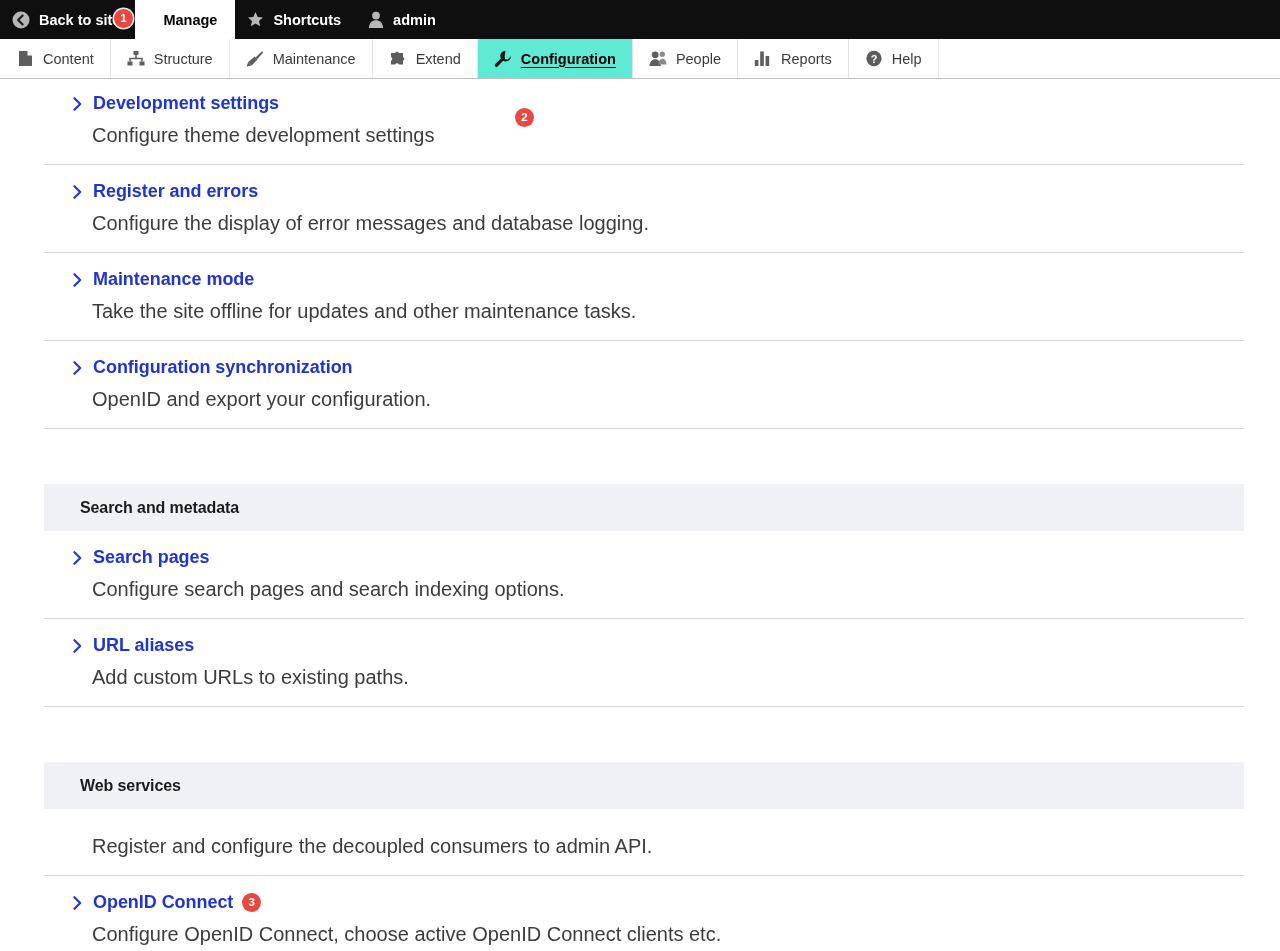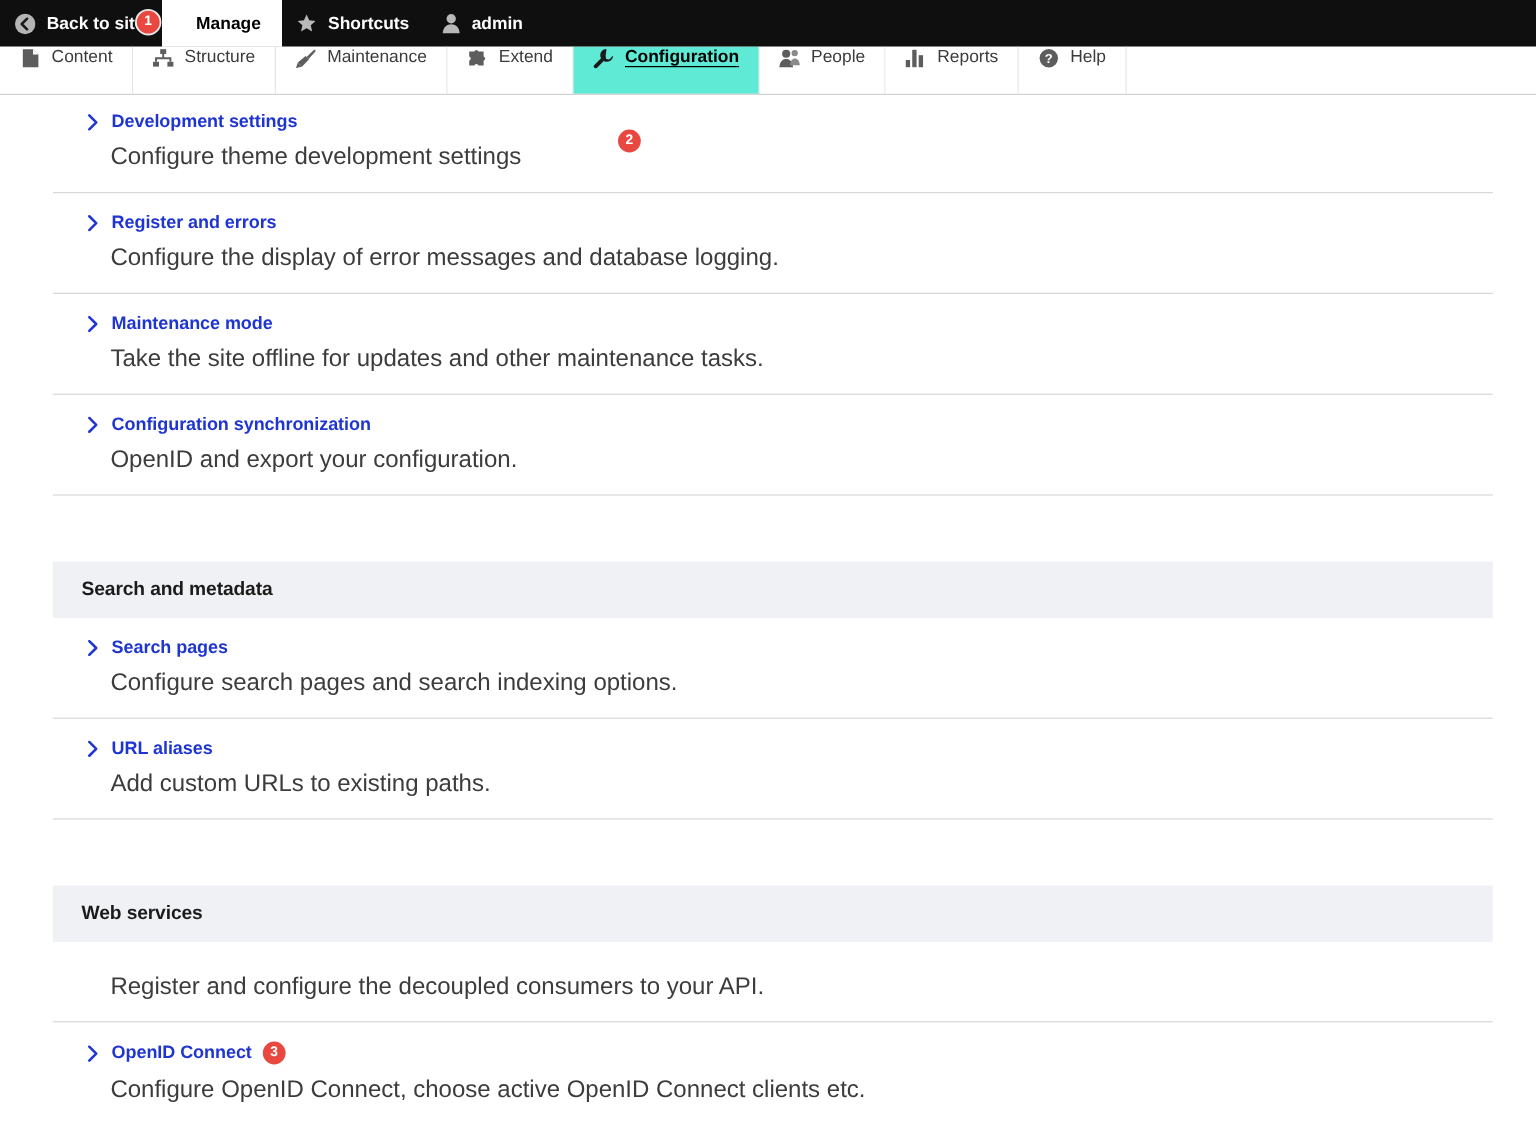--- a/index.html
+++ b/index.html
@@ -76,21 +76,21 @@
   .menu-bar {
     position: relative;
     height: 40px;
     background: #ffffff;
     border-bottom: 1px solid #bebebe;
     display: flex;
     align-items: stretch;
   }
   .menu-tab {
     display: flex;
-    align-items: flex-start;
+    align-items: center;
     gap: 9px;
     padding: 1px 16px;
     font-size: 14.5px;
     color: #3b3b3b;
     border-right: 1px solid #e4e4e4;
     white-space: nowrap;
     background: #ffffff;
   }
   .menu-tab.active {
     background: #5eead4;
@@ -118,21 +118,21 @@
   .section { margin: 0; }
   .section-header {
     background: #f0f1f5;
     height: 47px;
     display: flex;
     align-items: center;
     padding: 0 0 0 24px;
     margin-top: 55px;
   }
   .section-header h2 {
-    margin: 0;
+    margin: 12px;
     font-size: 16px;
     font-weight: bold;
     color: #1b1b1b;
     letter-spacing: -0.1px;
   }
 
   .item {
     padding: 16px 0 16px 0;
     border-bottom: 1px solid #d8d8db;
   }
@@ -144,21 +144,21 @@
     padding-left: 26px;
     position: relative;
   }
   .chev {
     width: 14px; height: 14px;
     margin-right: 9px;
     flex: 0 0 auto;
     display: flex; align-items: center; justify-content: center;
   }
   .item-title {
-    font-size: 15px;
+    font-size: 18px;
     font-weight: bold;
     color: #1f35d1;
     text-decoration: none;
     letter-spacing: -0.05px;
   }
   .item-badge-gap { display: inline-block; width: 9px; }
   .item-desc {
     margin: 9px 0 0 0;
     padding-left: 48px;
     font-size: 20px;
@@ -389,21 +389,21 @@
         <p class="item-desc">Add custom URLs to existing paths.</p>
       </div>
     </div>
 
     <div class="section">
       <div class="section-header">
         <h2>Web services</h2>
       </div>
 
       <div class="item">
-        <p class="item-desc">Register and configure the decoupled consumers to your API.</p>
+        <p class="item-desc">Register and configure the decoupled consumers to admin API.</p>
       </div>
 
       <div class="item no-border">
         <div class="item-link-row">
           <span class="chev">
             <svg width="9" height="14" viewBox="0 0 9 14">
                 <path d="M1.4 1.2 L7.2 7 L1.4 12.8" fill="none" stroke="#1f35d1" stroke-width="2.1" stroke-linecap="round" stroke-linejoin="round"></path>
               </svg>
           </span>
           <a class="item-title" href="#">OpenID Connect</a>

